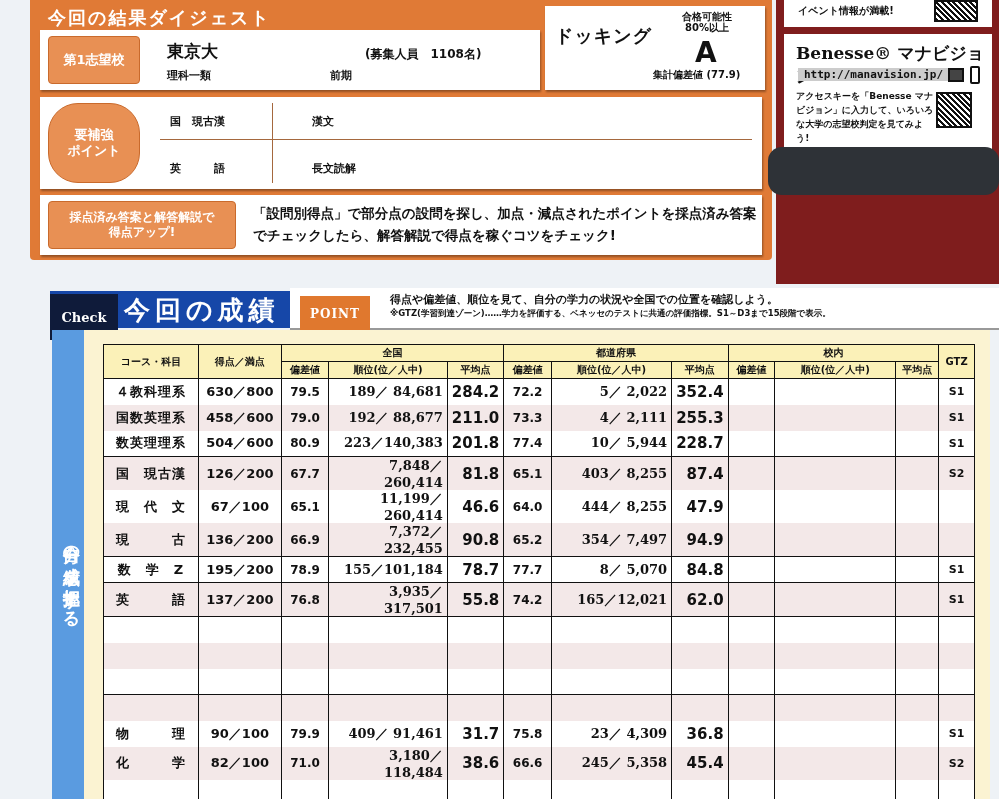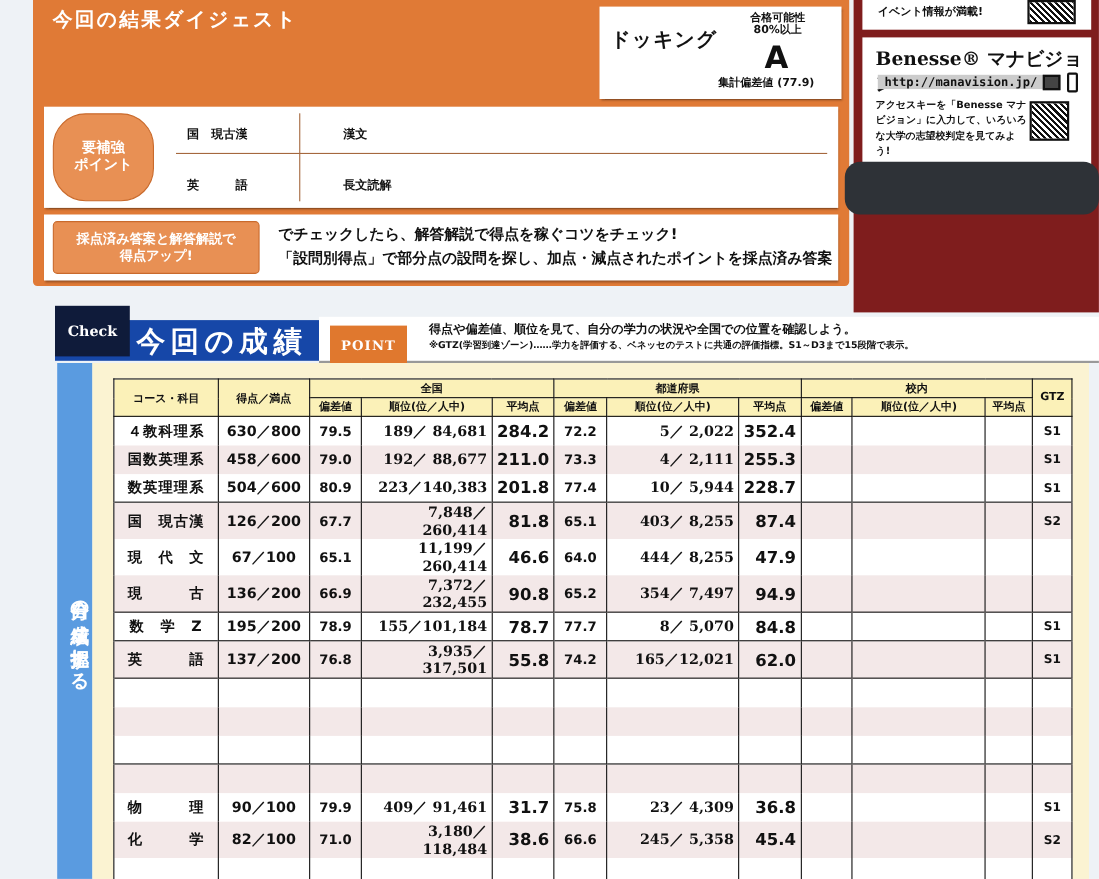--- a/index.html
+++ b/index.html
@@ -33,21 +33,21 @@
 .rbox1{position:absolute;left:8px;top:0;width:208px;height:27px;background:#fff;}
 .rbox1 .evt{position:absolute;left:14px;top:4px;font-size:10px;font-weight:bold;}
 .qr{position:absolute;background:repeating-linear-gradient(45deg,#111 0 2px,#fff 2px 4px);border:2px solid #111;}
 .rbox2{position:absolute;left:8px;top:34px;width:208px;height:150px;background:#fff;}
 .benesse{position:absolute;left:12px;top:8px;font-family:"DejaVu Serif",serif;font-weight:bold;font-size:17px;}
 .url{position:absolute;left:14px;top:34px;background:#ccc;padding:0 6px;font-size:11px;font-weight:bold;font-family:"DejaVu Sans Mono",monospace;}
 .desc{position:absolute;left:12px;top:56px;width:140px;font-size:9px;font-weight:bold;line-height:1.55;}
 .dark{position:absolute;left:768px;top:147px;width:231px;height:48px;background:#2e3237;border-radius:14px;}
 
 .checkbar{position:absolute;left:50px;top:291px;width:240px;height:37px;background:#1647a8;}
-.checklbl{position:absolute;left:50px;top:278px;width:68px;height:46px;background:#0f1b3a;color:#fff;font-family:"DejaVu Serif",serif;font-weight:bold;font-size:13px;display:flex;align-items:center;justify-content:center;}
+.checklbl{position:absolute;left:50px;top:294px;width:68px;height:46px;background:#0f1b3a;color:#fff;font-family:"DejaVu Serif",serif;font-weight:bold;font-size:13px;display:flex;align-items:center;justify-content:center;}
 .checktitle{position:absolute;left:124px;top:293px;color:#fff;font-size:26px;font-weight:bold;letter-spacing:5px;}
 .pointbox{position:absolute;left:290px;top:288px;width:709px;height:42px;background:#fff;border-bottom:2px solid #999;}
 .pointlbl{position:absolute;left:10px;top:8px;width:70px;height:36px;background:#e0782e;color:#fff;font-family:"DejaVu Serif",serif;font-weight:bold;font-size:12px;display:flex;align-items:center;justify-content:center;letter-spacing:1px;}
 .pointtxt1{position:absolute;left:100px;top:4px;font-size:11px;font-weight:bold;}
 .pointtxt2{position:absolute;left:100px;top:20px;font-size:8.5px;font-weight:bold;}
 
 .sidelbl{position:absolute;left:52px;top:330px;width:32px;height:469px;background:#5a9be0;color:#fff;font-weight:bold;font-size:17px;writing-mode:vertical-rl;text-orientation:upright;padding-top:22px;letter-spacing:1px;display:flex;align-items:flex-start;justify-content:center;}
 .scorearea{position:absolute;left:84px;top:330px;width:906px;height:469px;background:#fbf3d2;}
 
 table.scores{position:absolute;left:103px;top:344px;width:872px;border-collapse:collapse;background:#fff;font-size:13px;}
@@ -62,20 +62,27 @@
 td.rank{text-align:right;font-family:"DejaVu Serif",serif;font-weight:normal;font-size:13px;}
 td.avg{text-align:right;font-size:15px;}
 td.gtz{text-align:center;font-size:11px;}
 </style>
 </head>
 <body>
 
 <div class="digest">
   <div class="digest-title">今回の結果ダイジェスト</div>
 
+  <div class="panel p1">
+    <div class="otag">第1志望校</div>
+    <div class="school">東京大</div>
+    <div class="boshu">(募集人員　1108名)</div>
+    <div class="dept">理科一類</div>
+    <div class="kiki">前期</div>
+  </div>
 
   <div class="panel p2">
     <div class="dock">ドッキング</div>
     <div class="gokaku">
       <div>合格可能性</div>
       <div>80%以上</div>
     </div>
     <div class="grade">A</div>
     <div class="shukei">集計偏差値 (77.9)</div>
   </div>
@@ -88,22 +95,22 @@
     <div class="weak-row" style="top:17px">国　現古漢</div>
     <div class="weak-row" style="top:17px;left:272px">漢文</div>
     <div class="weak-row" style="top:64px">英　　　語</div>
     <div class="weak-row" style="top:64px;left:272px">長文読解</div>
   </div>
 
   <div class="panel p4">
     <div class="otag" style="white-space:pre-line">採点済み答案と解答解説で
 得点アップ!</div>
     <div class="tip">
+      <div>「設問別得点」で部分点の設問を探し、加点・減点されたポイントを採点済み答案</div>
       <div>でチェックしたら、解答解説で得点を稼ぐコツをチェック!</div>
-      <div>「設問別得点」で部分点の設問を探し、加点・減点されたポイントを採点済み答案</div>
     </div>
   </div>
 </div>
 
 <div class="rightcol">
   <div class="rbox1">
     <div class="evt">イベント情報が満載!</div>
     <div class="qr" style="left:150px;top:0;width:44px;height:22px"></div>
   </div>
   <div class="rbox2">

